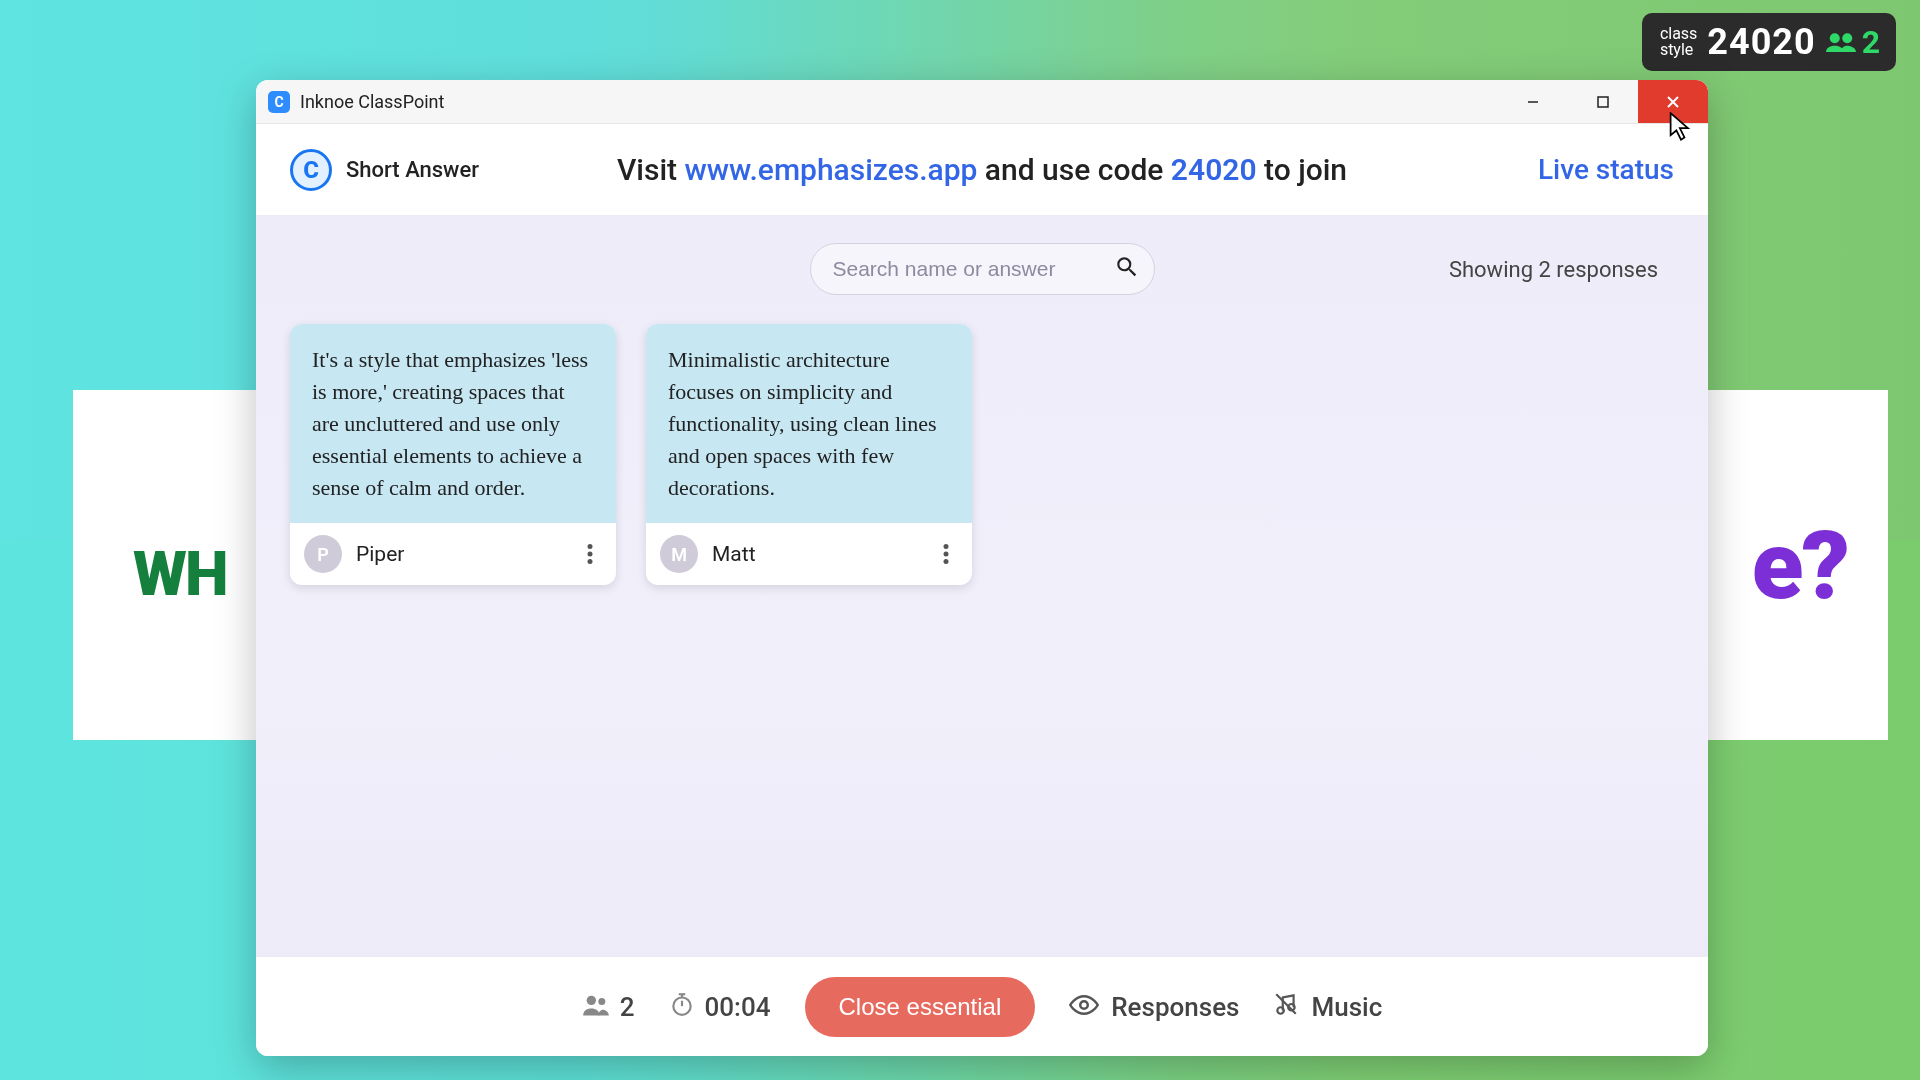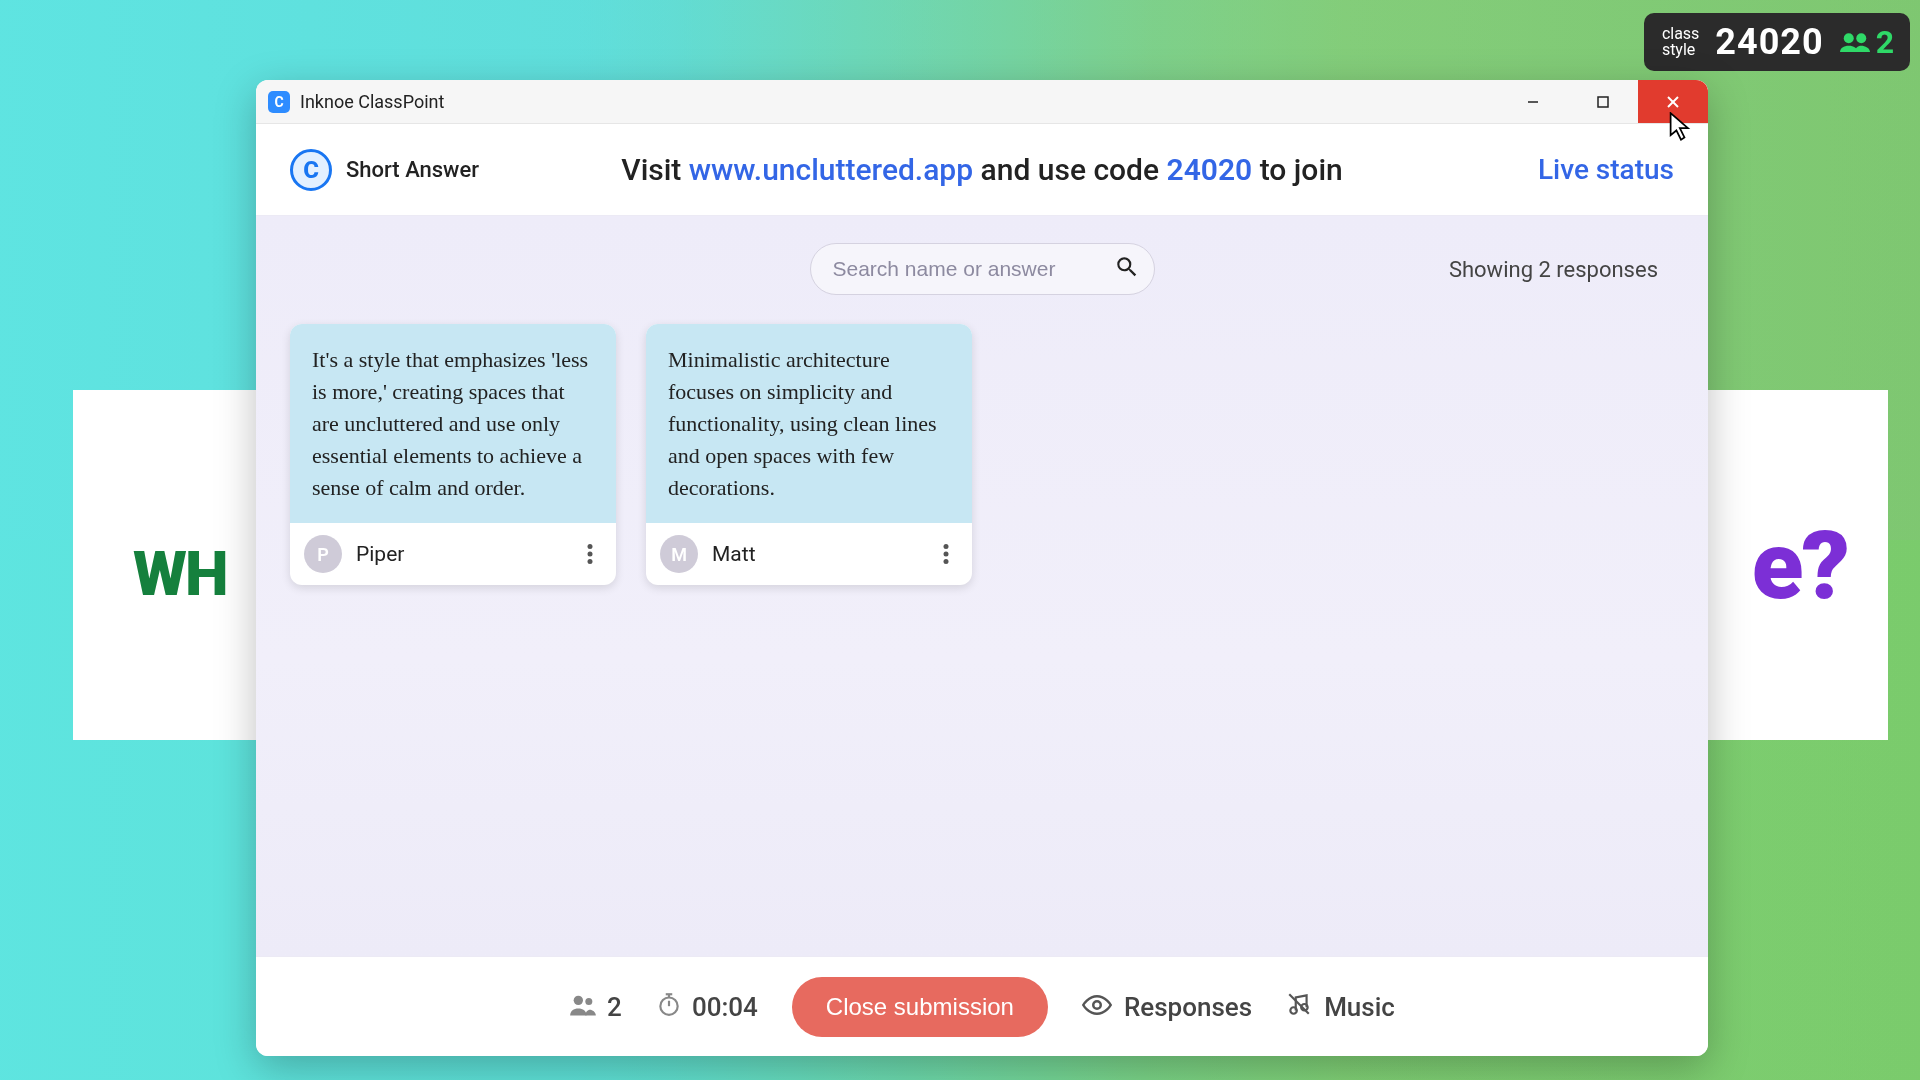--- a/index.html
+++ b/index.html
@@ -52,27 +52,27 @@
     font-size: 95px;
     font-weight: 900;
     color: #7c2fd6;
     letter-spacing: -2px;
   }
 
   
   .class-code-badge {
     position: absolute;
     top: 13px;
-    right: 10px;
+    right: 24px;
     background: #2b2b2b;
     border-radius: 10px;
     padding: 8px 16px 8px 18px;
     display: flex;
     align-items: center;
-    gap: 16px;
+    gap: 10px;
     color: #fff;
   }
   .class-code-badge .label {
     font-size: 16px;
     line-height: 16px;
     text-align: left;
   }
   .class-code-badge .code {
     font-size: 36px;
     font-weight: 700;
@@ -333,21 +333,21 @@
             <line x1="13" y1="3" x2="3" y2="13"></line>
           </svg>
       </div>
     </div>
   </div>
 
   <div class="header">
     <div class="logo">C</div>
     <div class="activity-title">Short Answer</div>
     <div class="join-text">
-      <span>Visit </span><span class="link">www.uncluttered.app</span><span> and use code </span><span class="code">24020</span><span> to join</span>
+      <span>Visit </span><span class="link">www.emphasizes.app</span><span> and use code </span><span class="code">24020</span><span> to join</span>
     </div>
     <div class="live-status">Live status</div>
   </div>
 
   <div class="body">
 
     <div class="search-row">
       <div class="search">
         <input placeholder="Search name or answer" style="">
         <span class="search-icon">
@@ -412,21 +412,21 @@
       <span>
         <svg width="26" height="26" viewBox="0 0 24 24">
             <circle cx="12" cy="14" r="8"></circle>
             <line x1="12" y1="14" x2="12" y2="9"></line>
             <line x1="9" y1="3" x2="15" y2="3"></line>
             <line x1="12" y1="3" x2="12" y2="6"></line>
           </svg>
       </span>
       <span>00:04</span>
     </div>
-    <button class="close-sub">Close submission</button>
+    <button class="close-sub">Close essential</button>
     <div class="tool">
       <span>
         <svg width="30" height="22" viewBox="0 0 24 16">
             <path d="M1 8s4-7 11-7 11 7 11 7-4 7-11 7S1 8 1 8z"></path>
             <circle cx="12" cy="8" r="3"></circle>
           </svg>
       </span>
       <span>Responses</span>
     </div>
     <div class="tool">

